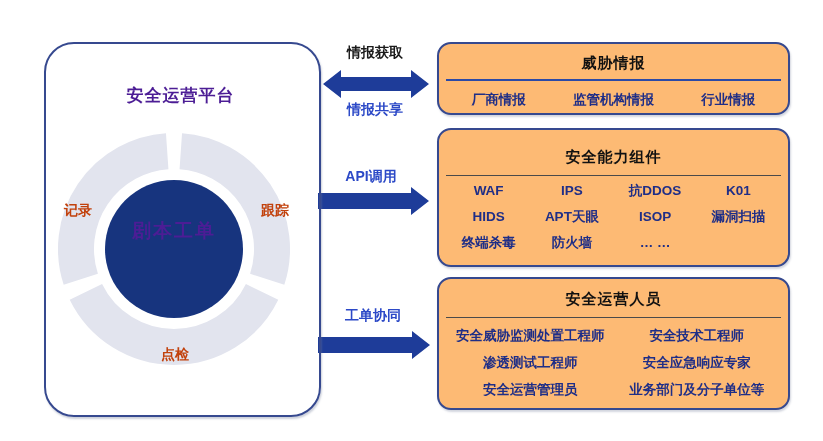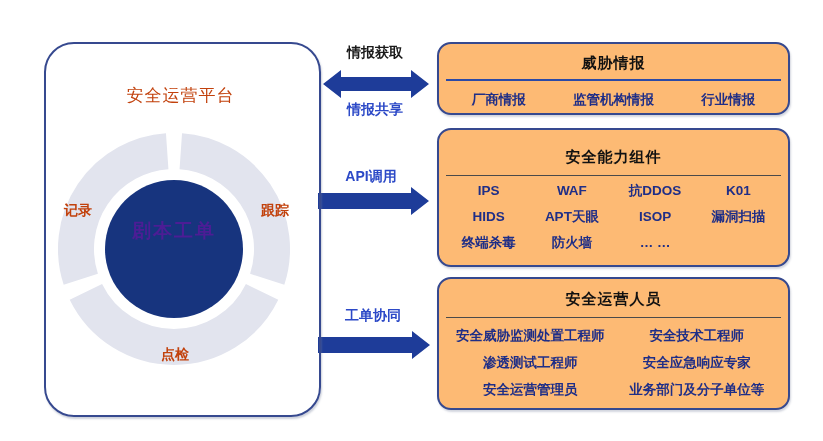--- a/index.html
+++ b/index.html
@@ -5,21 +5,21 @@
   html,body{margin:0;padding:0;background:#ffffff;}
   body{font-family:"Liberation Sans","DejaVu Sans",sans-serif;}
   .canvas{position:relative;width:823px;height:441px;background:#ffffff;overflow:hidden;}
   .layer{position:absolute;left:0;top:0;width:823px;height:441px;}
 
   
   .panel{position:absolute;left:44px;top:42px;width:273px;height:371px;
          border:2px solid #36498f;border-radius:30px;background:transparent;
          box-shadow:1px 2px 2px rgba(110,120,150,.35);}
   .panel-title{position:absolute;left:44px;top:84px;width:273px;text-align:center;
-         font-size:17px;font-weight:400;color:#c2410c;letter-spacing:1px;}
+         font-size:17px;font-weight:700;color:#4c1d95;letter-spacing:1px;}
   .ring-label{position:absolute;transform:translate(-50%,-50%);font-size:14px;
          font-weight:700;color:#c2410c;white-space:nowrap;}
   .center-label{position:absolute;left:174px;top:231px;transform:translate(-50%,-50%);
          font-size:19px;font-weight:700;color:#4c1d95;letter-spacing:2px;white-space:nowrap;}
 
   
   .conn-label{position:absolute;transform:translate(-50%,-50%);font-size:14px;
          font-weight:700;white-space:nowrap;}
   .conn-label.dark{color:#1a1a1a;}
   .conn-label.blue{color:#2c49c7;}
@@ -93,22 +93,22 @@
       <span>厂商情报</span>
       <span>监管机构情报</span>
       <span>行业情报</span>
     </div>
   </div>
 
   <div class="box" id="box-cap">
     <div class="box-title">安全能力组件</div>
     <div class="divider gray"></div>
     <div class="items">
+      <span>WAF</span>
       <span>IPS</span>
-      <span>WAF</span>
       <span>抗DDOS</span>
       <span>K01</span>
       <span>HIDS</span>
       <span>APT天眼</span>
       <span>ISOP</span>
       <span>漏洞扫描</span>
       <span>终端杀毒</span>
       <span>防火墙</span>
       <span>… …</span>
       <span></span>

